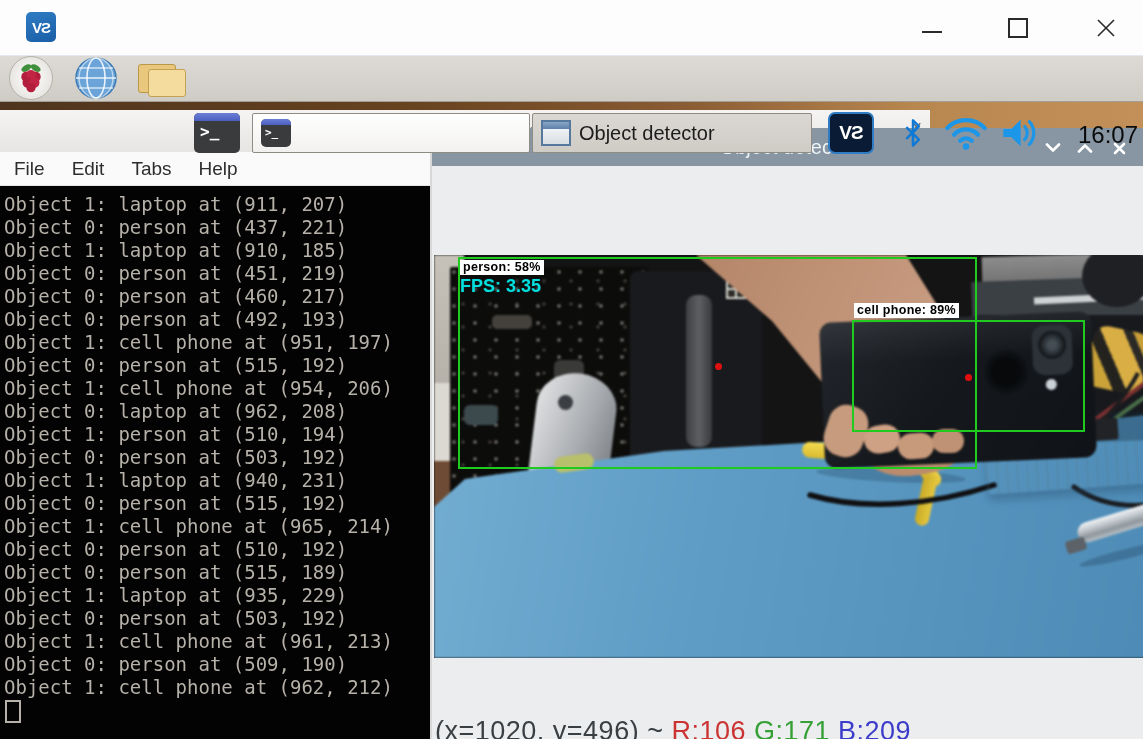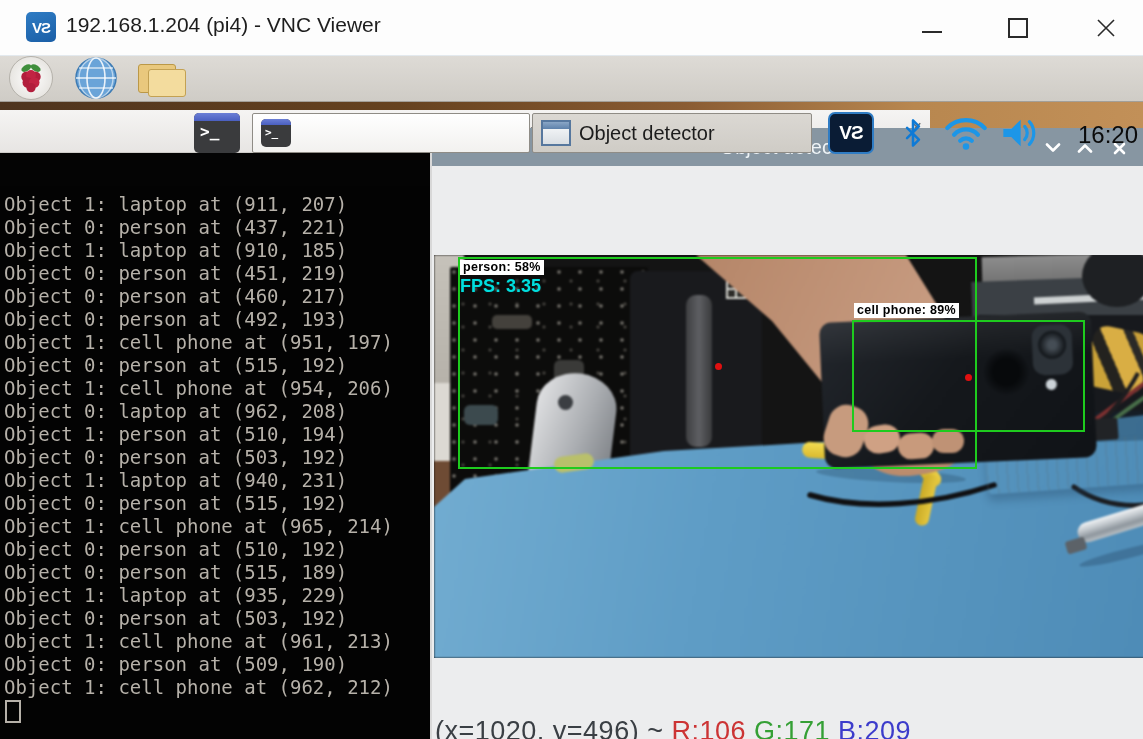--- a/index.html
+++ b/index.html
@@ -174,20 +174,26 @@
 
 <div class="screen">
 
   <div class="abs wallpaper"></div>
 
   <div class="abs terminal-window">
     <div class="abs term-titlebar">
       <div class="abs term-title">pi@pi4: ~/Projects/Python/tflite/object_detection</div>
       <div class="abs term-close-x">×</div>
     </div>
+    <div class="abs term-menubar">
+      <span>File</span>
+      <span>Edit</span>
+      <span>Tabs</span>
+      <span>Help</span>
+    </div>
     <div class="abs term-body">
       <div id="term-lines">
           <div>Object 1: laptop at (911, 207)</div>
           <div>Object 0: person at (437, 221)</div>
           <div>Object 1: laptop at (910, 185)</div>
           <div>Object 0: person at (451, 219)</div>
           <div>Object 0: person at (460, 217)</div>
           <div>Object 0: person at (492, 193)</div>
           <div>Object 1: cell phone at (951, 197)</div>
           <div>Object 0: person at (515, 192)</div>
@@ -365,26 +371,25 @@
         <circle cx="13" cy="18" r="1.9" fill="#1c96e8"></circle>
       </svg>
     </div>
     <div class="abs tray-ico vol-ico">
       <svg width="42" height="32" viewBox="0 0 30 24">
         <polygon points="1,9 7,9 14,2 14,22 7,15 1,15" fill="#1c96e8"></polygon>
         <path d="M17 7 A7.5 7.5 0 0 1 17 17" stroke="#1c96e8" stroke-width="2.4" fill="none" stroke-linecap="round"></path>
         <path d="M20.5 3.5 A12.5 12.5 0 0 1 20.5 20.5" stroke="#1c96e8" stroke-width="2.4" fill="none" stroke-linecap="round"></path>
       </svg>
     </div>
-    <div class="abs clock">16:20</div>
+    <div class="abs clock">16:07</div>
   </div>
 
   <div class="abs vnc-titlebar">
     <div class="abs vnc-app-icon">VƧ</div>
-    <div class="abs vnc-title">192.168.1.204 (pi4) - VNC Viewer</div>
     <div class="abs winctl win-min">
         <div class="minbar"></div>
       </div>
     <div class="abs winctl win-max">
         <div class="maxbox"></div>
       </div>
     <div class="abs winctl win-close">
       <svg width="22" height="22">
         <path d="M3 3 L19 19 M19 3 L3 19" stroke="#2a2a2a" stroke-width="1.6" fill="none"></path>
       </svg>

